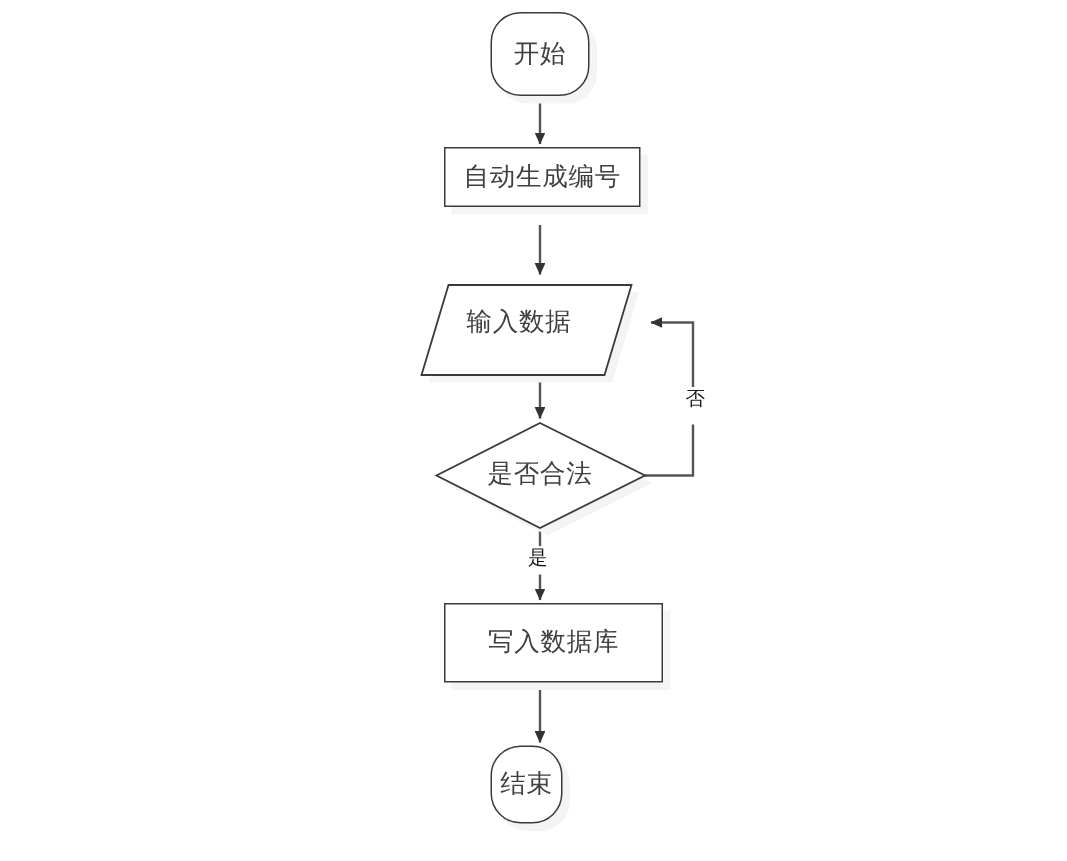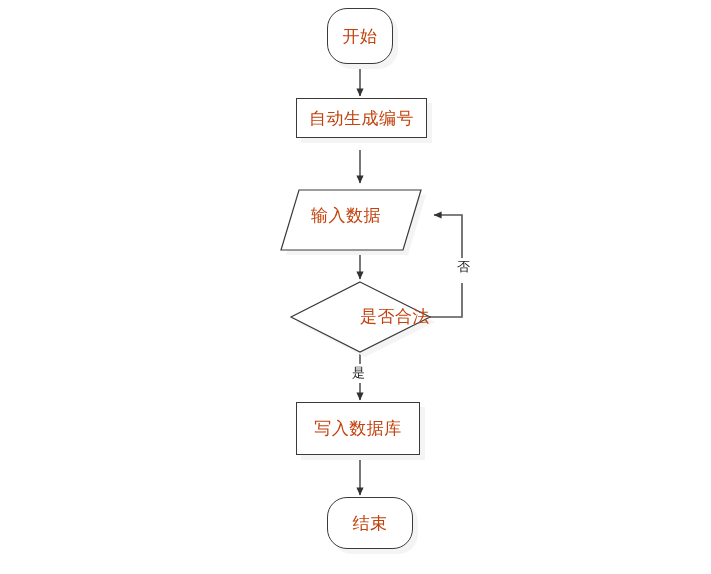--- a/index.html
+++ b/index.html
@@ -48,41 +48,41 @@
     background: #ffffff;
     z-index: 1;
     display: flex;
     align-items: center;
     justify-content: center;
   }
   .node .label {
     position: relative;
     z-index: 2;
     font-size: 17px;
-    color: #c2410c;
+    color: #404040;
     line-height: 1;
     letter-spacing: 0.5px;
     white-space: nowrap;
     user-select: none;
   }
 
   
   .node.terminator .shadow { border-radius: 20px; }
   .node.terminator .body  { border-radius: 20px; }
 
   
   .node.process .shadow { border-radius: 0; }
   .node.process .body  { border-radius: 0; }
 
   
   .node.io .body { border: none; background: transparent; }
   .node.io svg { position: absolute; left: 0; top: 0; overflow: visible; }
 
   
-  .node.decision .body { border: none; background: transparent; justify-content: flex-end; }
+  .node.decision .body { border: none; background: transparent; }
   .node.decision svg { position: absolute; left: 0; top: 0; overflow: visible; }
 
   .edge-label {
     position: absolute;
     font-size: 13px;
     color: #1a1a1a;
     background: #ffffff;
     padding: 1px 2px;
     line-height: 1;
     user-select: none;
@@ -147,28 +147,28 @@
 <div class="node decision" style="left:290px; top:281px; width:140px; height:71px;">
   <svg width="150" height="80" viewBox="0 0 150 80">
     <polygon points="70,1 140,36 70,71 1,36" fill="#f4f4f4" stroke="none" transform="translate(5,5)"></polygon>
     <polygon points="70,1 140,36 70,71 1,36" fill="#ffffff" stroke="#3a3a3a" stroke-width="1.2"></polygon>
   </svg>
   <div class="body" style="width:140px; height:71px;">
     <span class="label">是否合法</span>
   </div>
 </div>
 
-<div class="node process" style="left:296px; top:402px; width:124px; height:53px;">
+<div class="node process" style="left:296px; top:402px; width:146px; height:53px;">
   <div class="shadow"></div>
   <div class="body">
     <span class="label">写入数据库</span>
   </div>
 </div>
 
-<div class="node terminator" style="left:327px; top:497px; width:86px; height:52px;">
+<div class="node terminator" style="left:327px; top:497px; width:48px; height:52px;">
   <div class="shadow"></div>
   <div class="body">
     <span class="label">结束</span>
   </div>
 </div>
 
 <div class="edge-label" style="left:350px; top:365px;">是</div>
 
 <div class="edge-label" style="left:455px; top:259px;">否</div>
 

